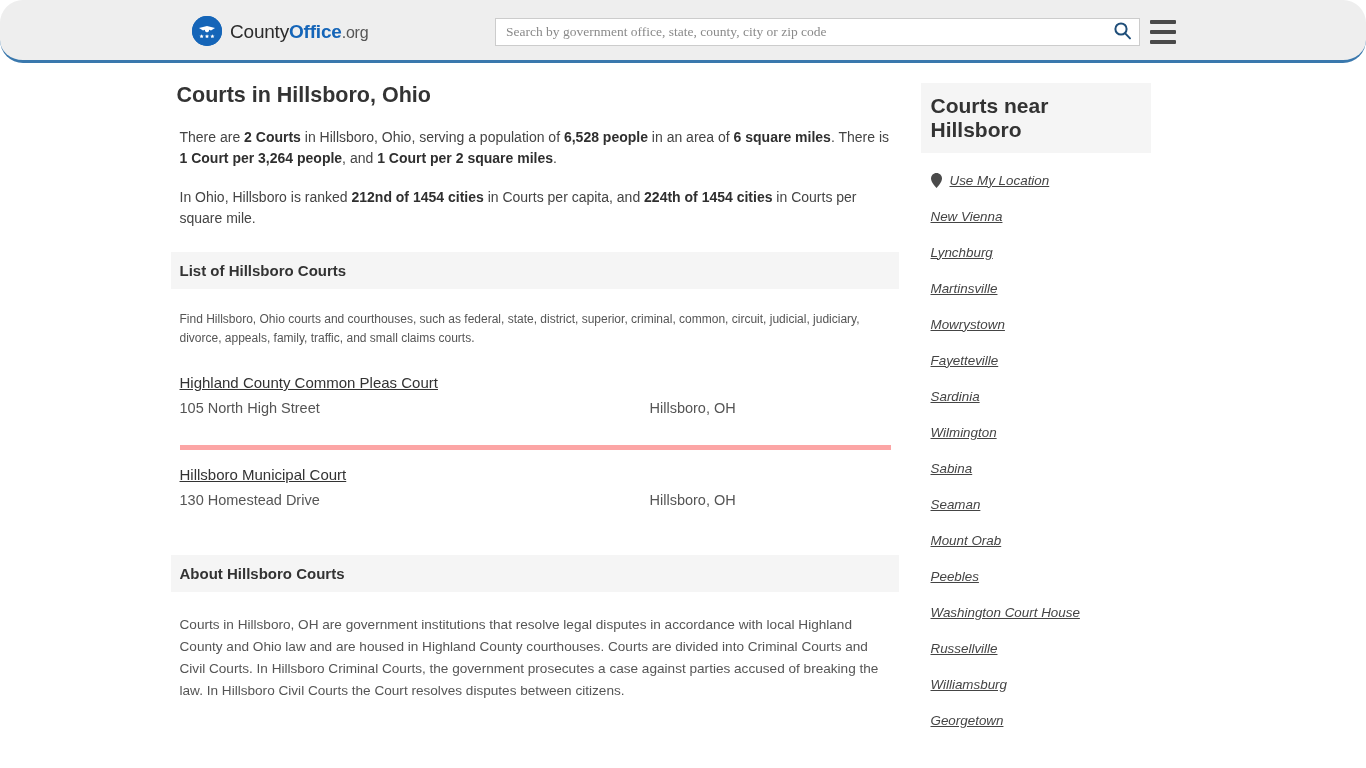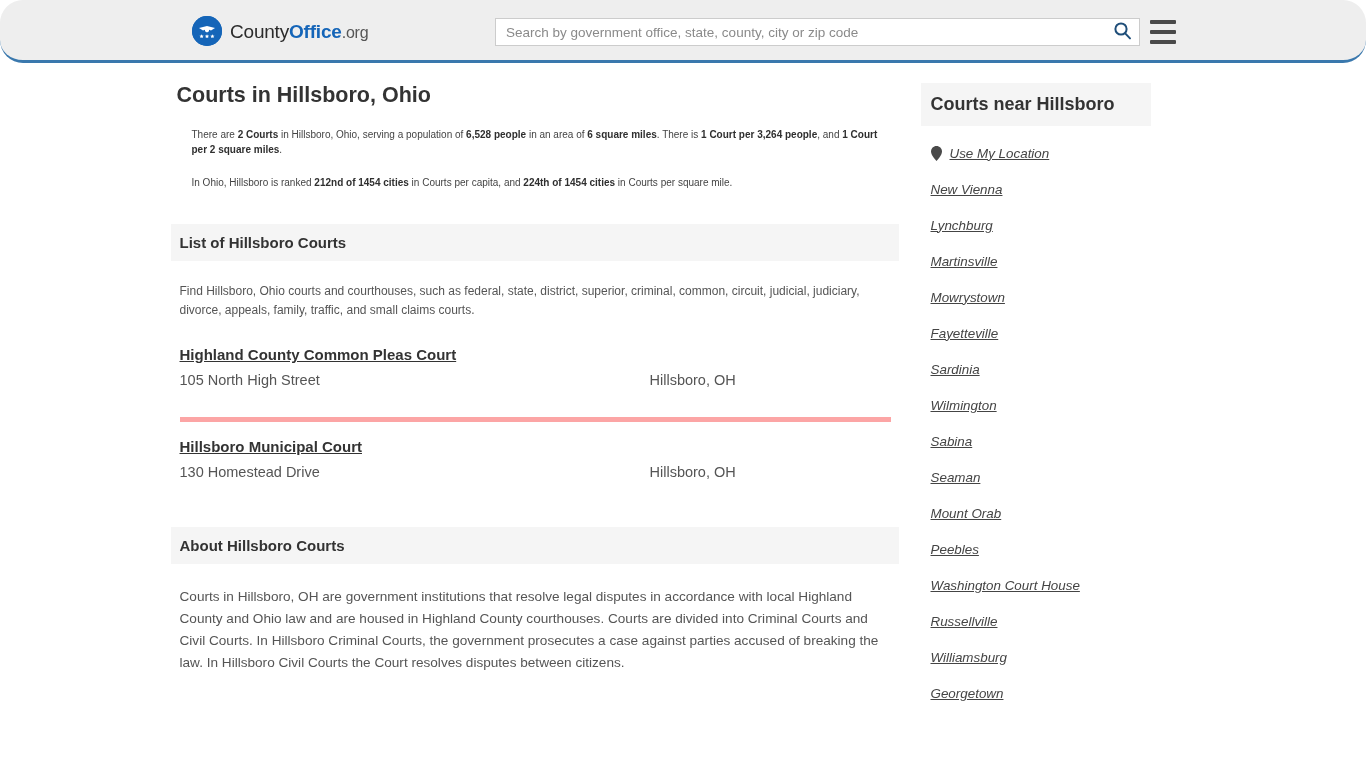--- a/index.html
+++ b/index.html
@@ -70,21 +70,21 @@
     display: flex;
     align-items: center;
   }
   .search-input {
     flex: 1 1 auto;
     border: 0;
     outline: none;
     height: 36px;
     padding: 0 10px;
     font-size: 13.5px;
-    font-family: Liberation Sans, sans-serif;
+    font-family: Liberation Serif, serif;
     color: #888888;
     background: transparent;
   }
   .search-input::placeholder { color: #8a8a8a; opacity: 1; }
   .search-btn {
     width: 34px;
     height: 26px;
     border: 0;
     background: transparent;
     cursor: pointer;
@@ -163,24 +163,24 @@
   }
   .breadcrumb a {
     color: #555555;
     text-decoration: none;
     cursor: pointer;
   }
   .bc-sep { color: #b0b0b0; margin: 0 5px; }
   .bc-current { color: #555555; }
 
   .body-text {
-    font-size: 10px;
+    font-size: 14px;
     line-height: 1.54;
     color: #444444;
-    margin: 12px;
+    margin: 0;
     padding: 0 8px 0 9px;
   }
   .body-text b { color: #2f2f2f; font-weight: bold; }
   .p-stats-1 { margin-top: 18px; }
   .p-stats-2 { margin-top: 17px; }
 
   .section-gap { height: 22px; }
 
   .intro-text {
     font-size: 12px;
@@ -199,21 +199,21 @@
     padding-bottom: 13px;
   }
   .listing-item + .listing-item {
     border-top: 5px solid #fca5a5;
     padding-top: 16px;
     margin-top: 12px;
   }
   .listing-name {
     display: inline-block;
     font-size: 15px;
-    font-weight: bold;
+    font-weight: normal;
     color: #333333;
     text-decoration: underline;
     cursor: pointer;
     margin-bottom: 6px;
     text-align: center;
   }
   .listing-row {
     display: flex;
     font-size: 14.5px;
     color: #555555;
@@ -228,21 +228,21 @@
     line-height: 1.62;
     color: #555555;
     padding: 0 8px 0 9px;
     margin: 22px 0 0 0;
   }
 
   
   .side-head {
     background: #f5f5f5;
     padding: 11px 10px 11px 10px;
-    font-size: 18px;
+    font-size: 21px;
     font-weight: bold;
     color: #333333;
   }
   .side-list { padding: 0 10px; }
   .side-link-row {
     display: flex;
     align-items: center;
     height: 36px;
     font-size: 13.4px;
     font-style: italic;

